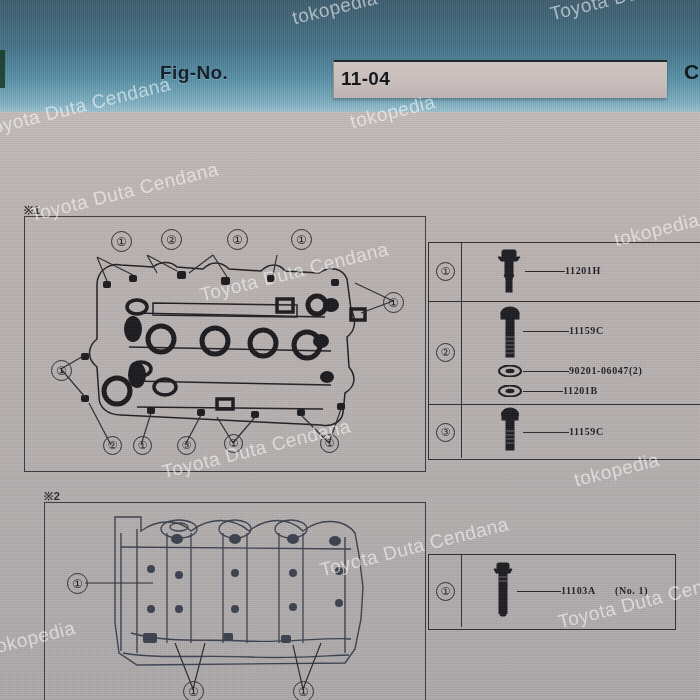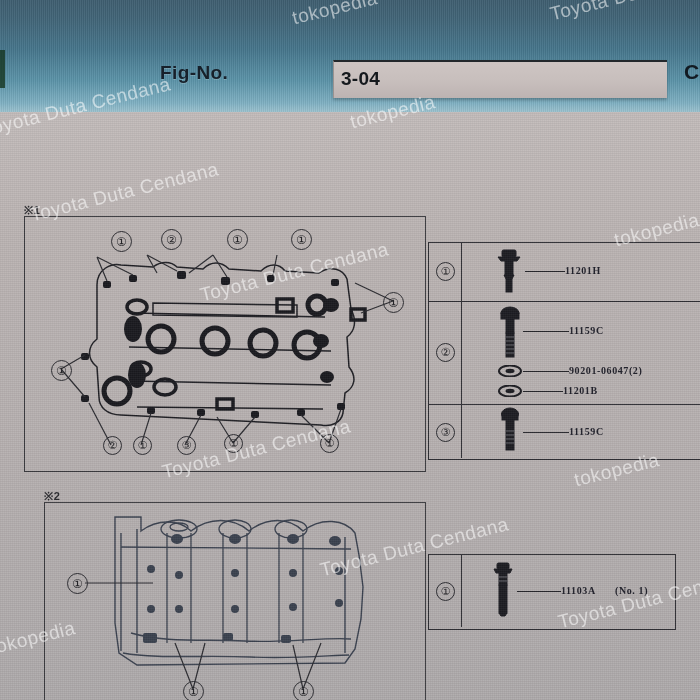--- a/index.html
+++ b/index.html
@@ -99,21 +99,21 @@
 
 <div id="root">
 
   <div class="header">
     <div class="header-sheen"></div>
     <div class="hdr-left-mark"></div>
 
     <div class="fig-label">Fig-No.</div>
 
     <div class="fig-field">
-      <div class="fig-value">3-04</div>
+      <div class="fig-value">11-04</div>
     </div>
 
     <div class="hdr-right-letter">C</div>
   </div>
 
   <div class="page">
 
     <div class="sec-label" style="left:24px;top:90px;">※1</div>
 
     <div class="panel" style="left:24px;top:104px;width:400px;height:254px;">

